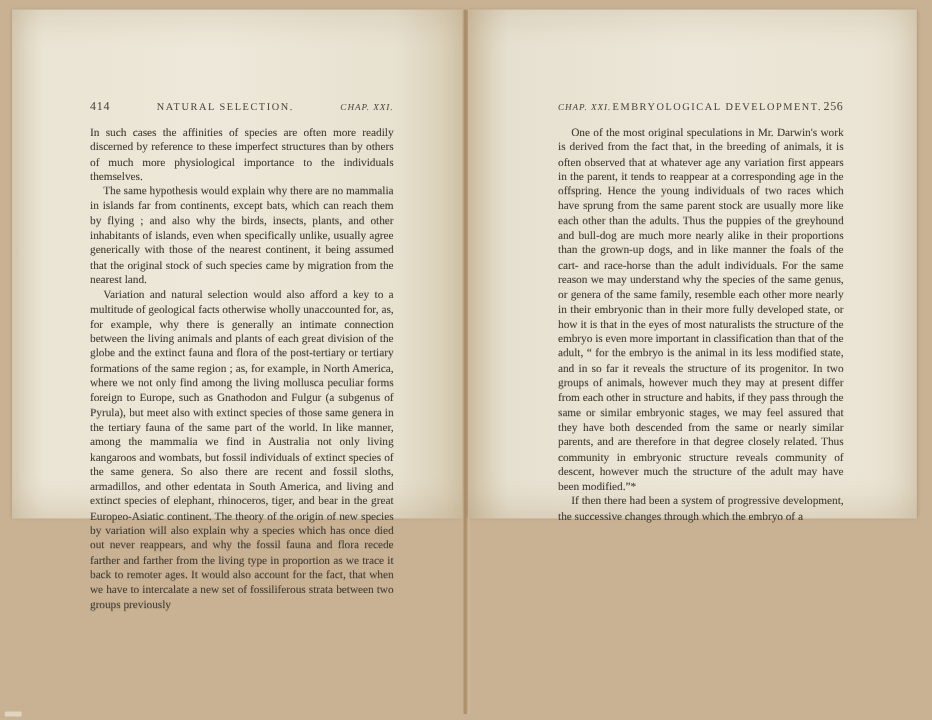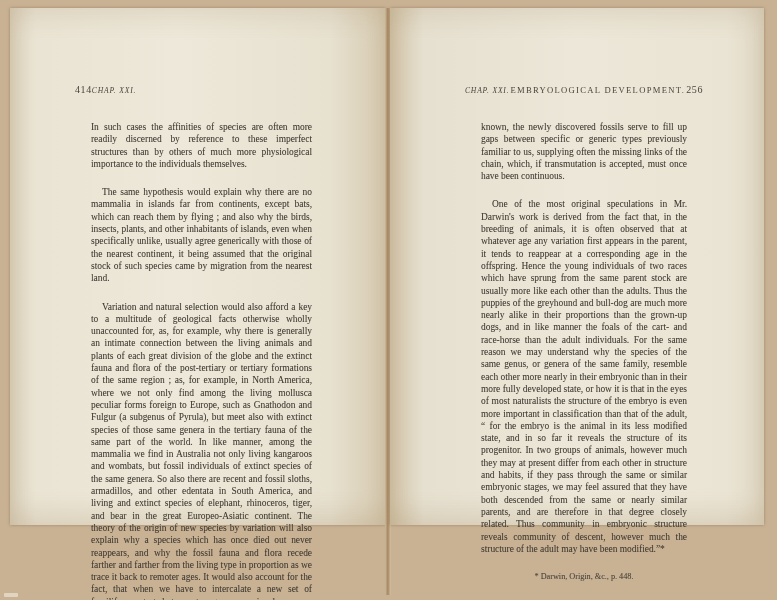--- a/index.html
+++ b/index.html
@@ -5,21 +5,21 @@
   html, body { margin: 0; padding: 0; }
   body {
     width: 777px; height: 600px;
     background: #c9b294;
     font-family: "Liberation Serif", "DejaVu Serif", serif;
     overflow: hidden;
   }
   .spread { position: relative; width: 777px; height: 600px; overflow: hidden; }
 
   .page {
-    position: absolute; top: 8px; height: 517px;
+    position: absolute; top: 8px; height: 424px;
     color: #403b33;
   }
   .page-left {
     left: 10px; width: 376px;
     background: linear-gradient(to right, #ddd4bf 0%, #eae4d4 7%, #ede8d9 45%, #e7e1d0 85%, #d6cab0 100%);
     box-shadow: inset 0 12px 20px rgba(150,115,70,.12), inset 0 -14px 20px rgba(150,115,70,.15), 0 0 3px rgba(100,70,40,.4);
   }
   .page-right {
     left: 390px; width: 374px;
     background: linear-gradient(to right, #d2c5a9 0%, #e6e0d0 9%, #ece7d8 50%, #eae4d4 90%, #e0d8c4 100%);
@@ -41,21 +41,21 @@
   .chap { font-size: 7.6px; letter-spacing: .8px; font-style: italic; }
 
   .page-body {
     position: absolute; top: 97px; left: 65px; right: 58px;
     font-size: 9.4px; line-height: 12.3px;
     text-align: justify;
     color: #403b33;
     text-shadow: 0.2px 0.2px 0 rgba(62,56,46,.25);
   }
   .page-right .page-body { left: 75px; right: 61px; }
-  .para { margin: 16px; text-align: justify; }
+  .para { margin: 0; text-align: justify; }
   .para.indent { text-indent: 11px; }
 
   .footnote {
     margin-top: 10px;
     text-align: center;
     font-size: 8.2px;
     color: #48433a;
   }
   .speck {
     position: absolute; left: 4px; top: 593px; width: 14px; height: 4px;
@@ -63,20 +63,21 @@
   }
 </style>
 </head>
 <body>
 
 <div class="spread">
 
   <div class="page page-left">
     <div class="page-header">
       <span class="pagenum">414</span>
+      <span class="running-title">NATURAL SELECTION.</span>
       <span class="chap">CHAP. XXI.</span>
     </div>
     <div class="page-body">
       <div class="paras">
           <p class="para">In such cases the affinities of species are often more readily discerned by reference to these imperfect structures than by others of much more physiological importance to the individuals themselves.</p>
           <p class="para indent">The same hypothesis would explain why there are no mammalia in islands far from continents, except bats, which can reach them by flying ; and also why the birds, insects, plants, and other inhabitants of islands, even when specifically unlike, usually agree generically with those of the nearest continent, it being assumed that the original stock of such species came by migration from the nearest land.</p>
           <p class="para indent">Variation and natural selection would also afford a key to a multitude of geological facts otherwise wholly unaccounted for, as, for example, why there is generally an intimate connection between the living animals and plants of each great division of the globe and the extinct fauna and flora of the post-tertiary or tertiary formations of the same region ; as, for example, in North America, where we not only find among the living mollusca peculiar forms foreign to Europe, such as Gnathodon and Fulgur (a subgenus of Pyrula), but meet also with extinct species of those same genera in the tertiary fauna of the same part of the world.  In like manner, among the mammalia we find in Australia not only living kangaroos and wombats, but fossil individuals of extinct species of the same genera. So also there are recent and fossil sloths, armadillos, and other edentata in South America, and living and extinct species of elephant, rhinoceros, tiger, and bear in the great Europeo-Asiatic continent.  The theory of the origin of new species by variation will also explain why a species which has once died out never reappears, and why the fossil fauna and flora recede farther and farther from the living type in proportion as we trace it back to remoter ages.  It would also account for the fact, that when we have to intercalate a new set of fossiliferous strata between two groups previously</p>
         </div>
     </div>
   </div>
@@ -84,22 +85,21 @@
   <div class="gutter"></div>
 
   <div class="page page-right">
     <div class="page-header">
       <span class="chap">CHAP. XXI.</span>
       <span class="running-title">EMBRYOLOGICAL DEVELOPMENT.</span>
       <span class="pagenum">256</span>
     </div>
     <div class="page-body">
       <div class="paras">
-          <p class="para">known, the newly discovered fossils serve to fill up gaps between specific or generic types previously familiar to us, supplying often the missing links of the chain, which, if transmutation is accepted, must once have been continuous.</p>
           <p class="para indent">One of the most original speculations in Mr. Darwin's work is derived from the fact that, in the breeding of animals, it is often observed that at whatever age any variation first appears in the parent, it tends to reappear at a corresponding age in the offspring.  Hence the young individuals of two races which have sprung from the same parent stock are usually more like each other than the adults.  Thus the puppies of the greyhound and bull-dog are much more nearly alike in their proportions than the grown-up dogs, and in like manner the foals of the cart- and race-horse than the adult individuals.  For the same reason we may understand why the species of the same genus, or genera of the same family, resemble each other more nearly in their embryonic than in their more fully developed state, or how it is that in the eyes of most naturalists the structure of the embryo is even more important in classification than that of the adult, “ for the embryo is the animal in its less modified state, and in so far it reveals the structure of its progenitor.  In two groups of animals, however much they may at present differ from each other in structure and habits, if they pass through the same or similar embryonic stages, we may feel assured that they have both descended from the same or nearly similar parents, and are therefore in that degree closely related.  Thus community in embryonic structure reveals community of descent, however much the structure of the adult may have been modified.”*</p>
+          <p class="para indent">If then there had been a system of progressive development, the successive changes through which the embryo of a</p>
         </div>
-      <div class="footnote">* Darwin, Origin, &amp;c., p. 448.</div>
     </div>
   </div>
 
   <div class="speck"></div>
 
 </div>
 
 </body></html>

